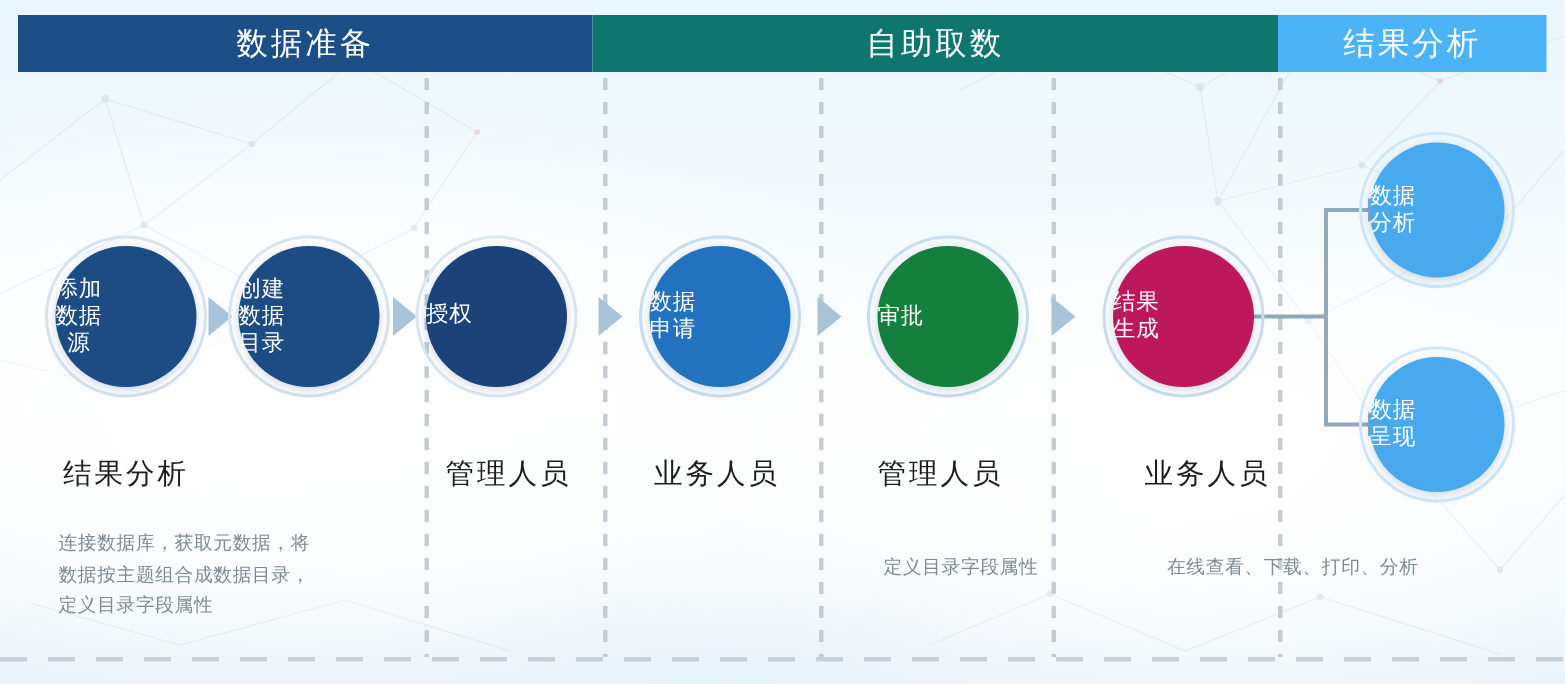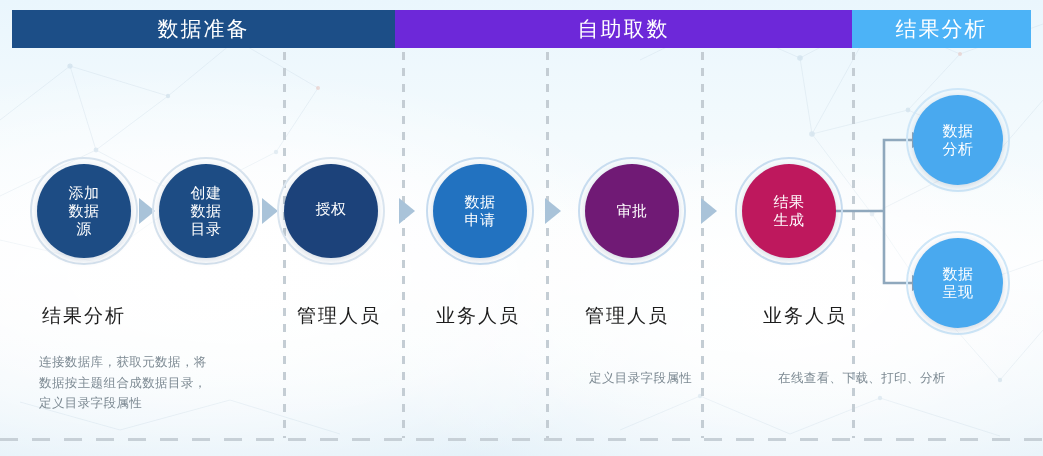--- a/index.html
+++ b/index.html
@@ -85,21 +85,20 @@
     background-size: 32px 3px;
     background-repeat: repeat-x;
   }
 
   
   .node {
     position: absolute;
     border-radius: 50%;
     display: flex;
     align-items: center;
-    justify-content: center;
     text-align: center;
     color: #ffffff;
     font-size: 15px;
     line-height: 1.22;
     letter-spacing: .5px;
     white-space: pre-line;
     box-shadow: 0 2px 7px rgba(30,70,120,.20);
   }
   .ring {
     position: absolute;
@@ -182,21 +181,21 @@
   <g fill="#e3a9a0" opacity="0.7">
     <circle cx="318" cy="88" r="2"></circle>
     <circle cx="960" cy="54" r="2"></circle>
   </g>
 </svg>
 
 <div id="glowveil"></div>
 
 <div class="phase-bar">
   <div class="phase phase-1" style="background: rgb(28, 78, 135);">数据准备</div>
-  <div class="phase phase-2" style="background: #6d28d9;">自助取数</div>
+  <div class="phase phase-2" style="background: #0f766e;">自助取数</div>
   <div class="phase phase-3" style="background: rgb(76, 179, 247);">结果分析</div>
 </div>
 
 <div id="dividers">
     <div class="vdiv" style="left: 283px;"></div>
     <div class="vdiv" style="left: 402px;"></div>
     <div class="vdiv" style="left: 546px;"></div>
     <div class="vdiv" style="left: 701px;"></div>
     <div class="vdiv" style="left: 852px;"></div>
   </div>
@@ -227,21 +226,21 @@
     <div class="ring" style="left: 152px; top: 157px; width: 108px; height: 108px; border: 2.5px solid rgb(215, 227, 238);"></div>
     <div class="node" style="left: 159px; top: 164px; width: 94px; height: 94px; background: rgb(29, 76, 132);"><span>创建
 数据
 目录</span></div>
     <div class="ring" style="left: 277px; top: 157px; width: 108px; height: 108px; border: 2.5px solid rgb(219, 230, 240);"></div>
     <div class="node" style="left: 284px; top: 164px; width: 94px; height: 94px; background: rgb(28, 66, 122); font-family: Liberation Mono, monospace;"><span>授权</span></div>
     <div class="ring" style="left: 426px; top: 157px; width: 108px; height: 108px; border: 2.5px solid rgb(200, 221, 240);"></div>
     <div class="node" style="left: 433px; top: 164px; width: 94px; height: 94px; background: rgb(34, 114, 192);"><span>数据
 申请</span></div>
     <div class="ring" style="left: 578px; top: 157px; width: 108px; height: 108px; border: 2.5px solid rgb(200, 221, 240);"></div>
-    <div class="node" style="left: 585px; top: 164px; width: 94px; height: 94px; background: #701a75;"><span>审批</span></div>
+    <div class="node" style="left: 585px; top: 164px; width: 94px; height: 94px; background: #15803d;"><span>审批</span></div>
     <div class="ring" style="left: 735px; top: 157px; width: 108px; height: 108px; border: 2.5px solid rgb(200, 221, 240);"></div>
     <div class="node" style="left: 742px; top: 164px; width: 94px; height: 94px; background: #be185d;"><span>结果
 生成</span></div>
     <div class="ring" style="left: 906px; top: 88px; width: 104px; height: 104px; border: 2.5px solid rgb(207, 231, 248);"></div>
     <div class="node" style="left: 913px; top: 95px; width: 90px; height: 90px; background: rgb(73, 169, 239);"><span>数据
 分析</span></div>
     <div class="ring" style="left: 906px; top: 231px; width: 104px; height: 104px; border: 2.5px solid rgb(207, 231, 248);"></div>
     <div class="node" style="left: 913px; top: 238px; width: 90px; height: 90px; background: rgb(73, 169, 239);"><span>数据
 呈现</span></div>
   </div>

